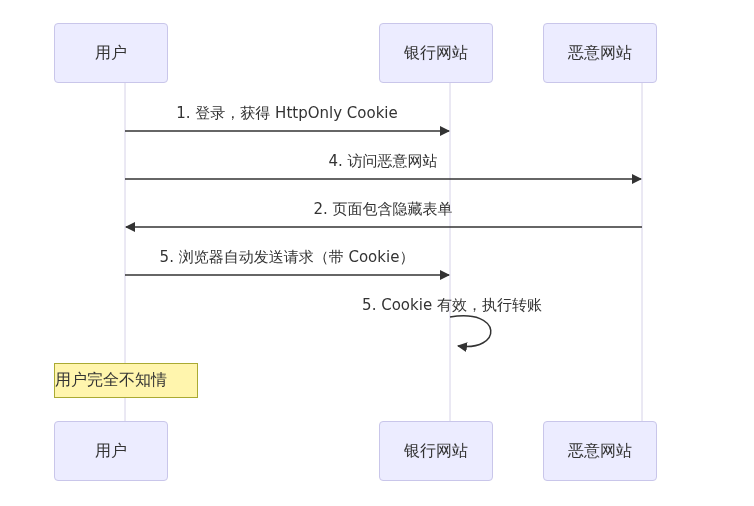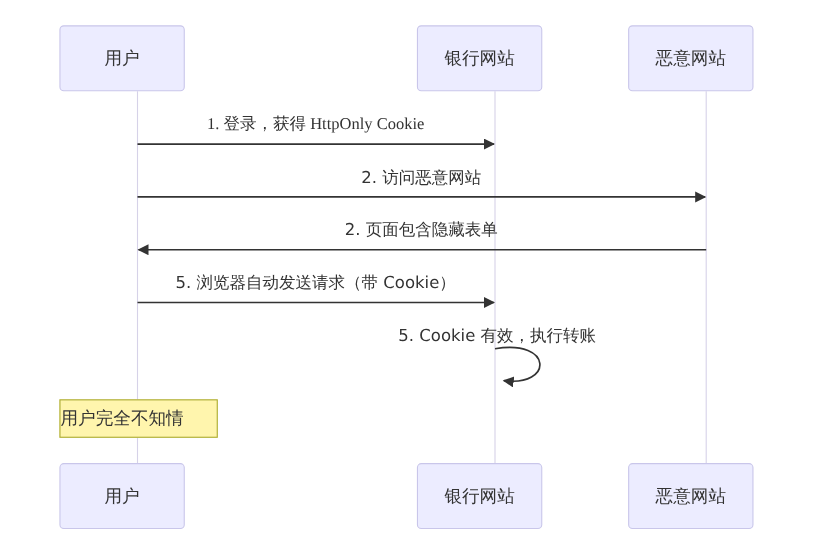--- a/index.html
+++ b/index.html
@@ -32,33 +32,33 @@
     border: 1px solid #c9c6ea;
     border-radius: 4px;
     display: flex;
     align-items: center;
     justify-content: center;
     font-size: 16px;
     color: #333333;
   }
   .actor.col-user  { left: 54px;  }
   .actor.col-bank  { left: 379px; }
-  .actor.col-evil  { left: 571px; }
+  .actor.col-evil  { left: 543px; }
   .actor.row-top    { top: 23px;  }
   .actor.row-bottom { top: 421px; }
 
   .msg {
     position: absolute;
     font-size: 15px;
     line-height: 19px;
     white-space: nowrap;
     transform: translateX(-50%);
     color: #333333;
   }
-  .msg.m1 { left: 287px; top: 104px; font-family: Liberation Serif, serif; }
+  .msg.m1 { left: 287px; top: 104px; }
   .msg.m2 { left: 383px; top: 152px; }
   .msg.m3 { left: 383px; top: 200px; }
   .msg.m4 { left: 287px; top: 248px; }
   .msg.m5 { left: 452px; top: 296px; }
 
   .note {
     position: absolute;
     left: 54px;
     top: 363px;
     width: 144px;
@@ -100,21 +100,21 @@
     <span>用户</span>
   </div>
   <div class="actor col-bank row-top">
     <span>银行网站</span>
   </div>
   <div class="actor col-evil row-top">
     <span>恶意网站</span>
   </div>
 
   <div class="msg m1">1. 登录，获得 HttpOnly Cookie</div>
-  <div class="msg m2">2. 访问恶意网站</div>
+  <div class="msg m2">4. 访问恶意网站</div>
   <div class="msg m3">2. 页面包含隐藏表单</div>
   <div class="msg m4">5. 浏览器自动发送请求（带 Cookie）</div>
   <div class="msg m5">5. Cookie 有效，执行转账</div>
 
   <div class="note">
     <span>用户完全不知情</span>
   </div>
 
   <div class="actor col-user row-bottom">
     <span>用户</span>

